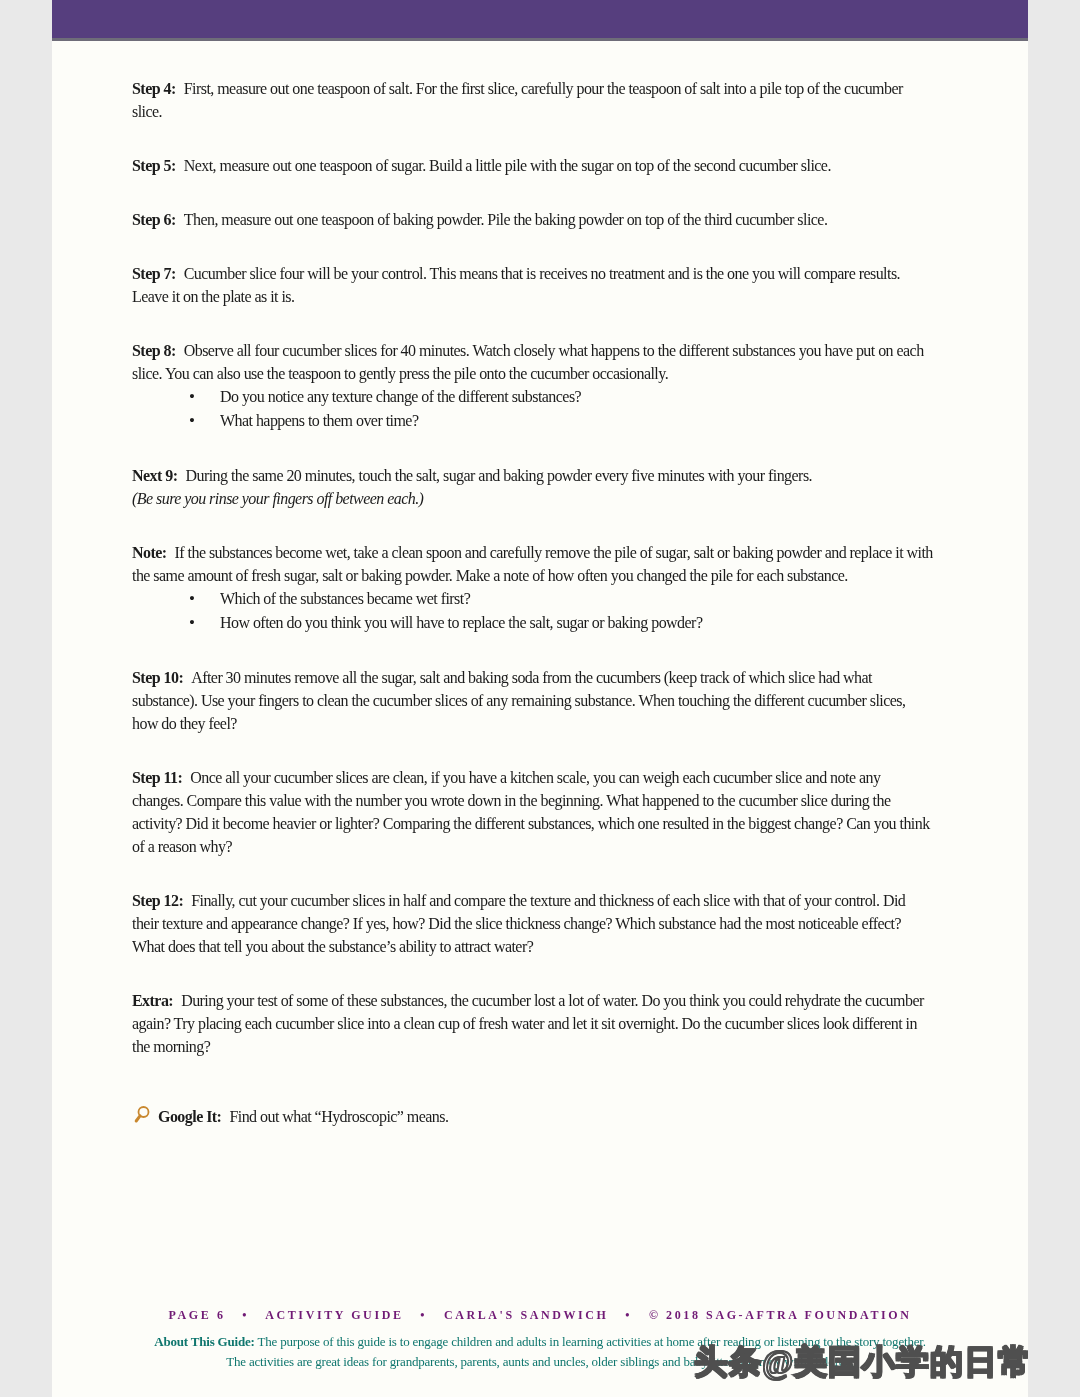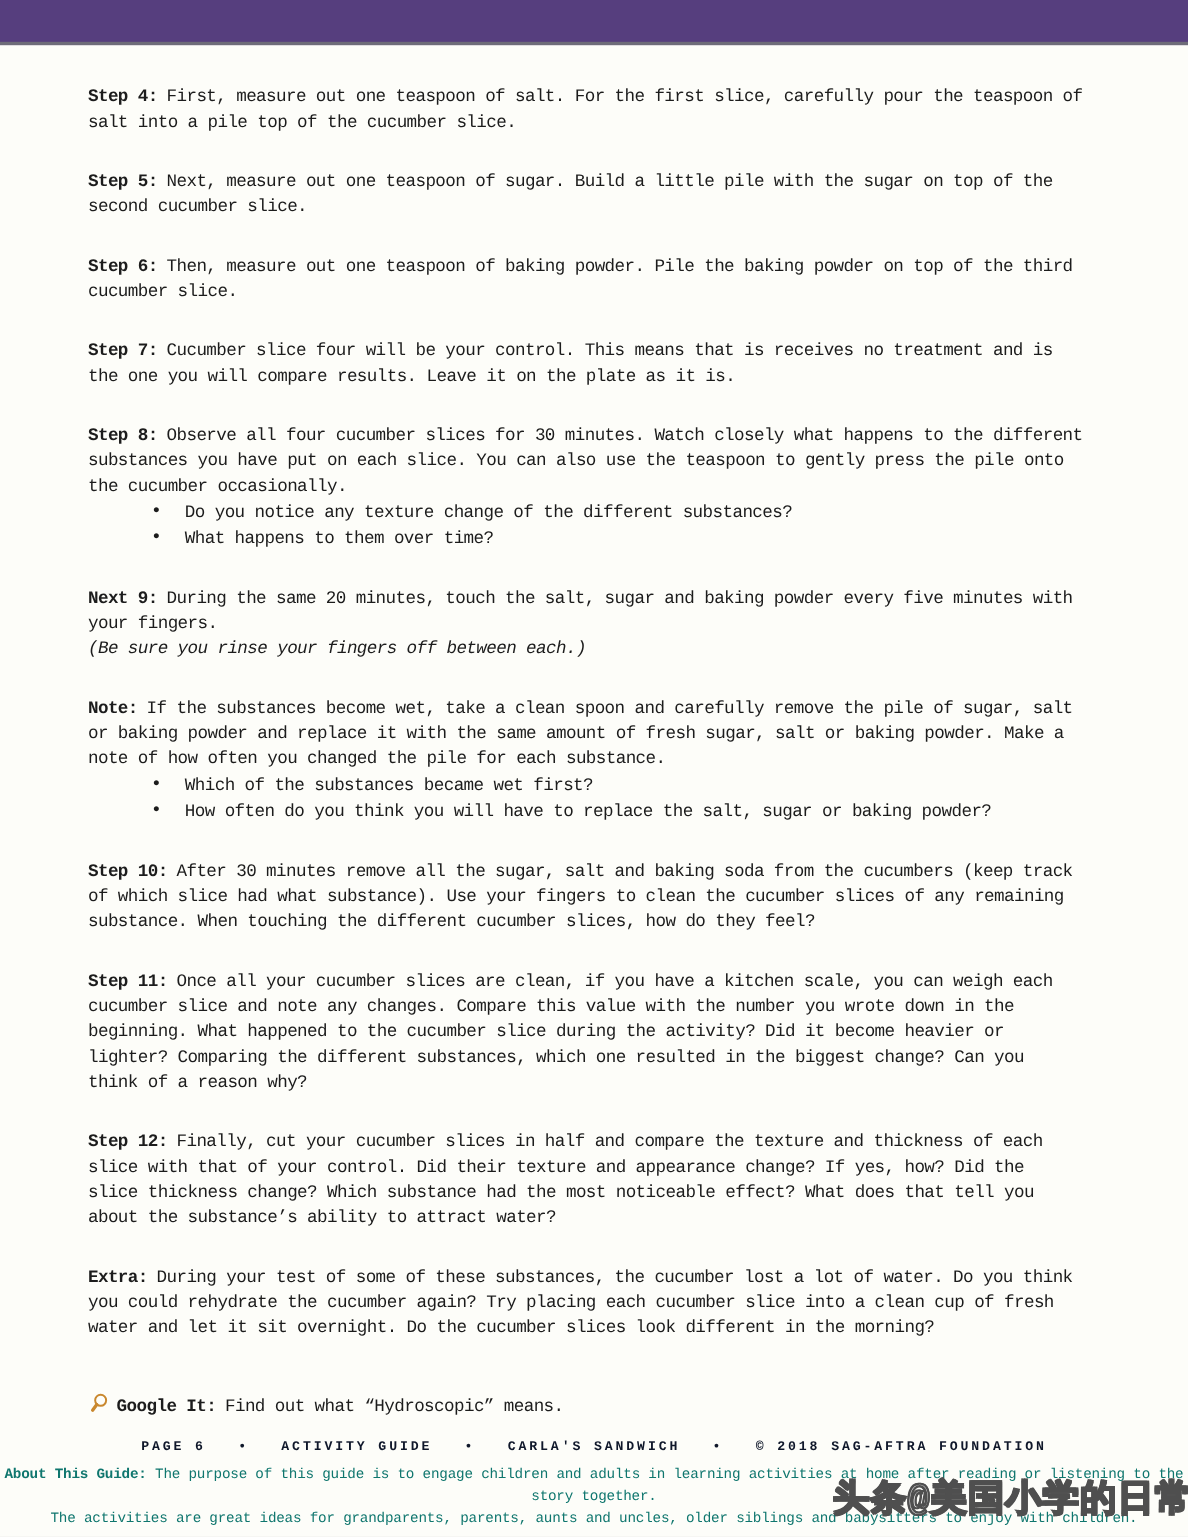--- a/index.html
+++ b/index.html
@@ -1,23 +1,23 @@
 <!DOCTYPE html>
 <html><head>
 <meta charset="utf-8">
 <style>
   html,body { margin:0; padding:0; }
   body { background:#e9e9e9; }
   .page {
     position:relative;
-    width:1080px; height:1397px;
+    width:976px; height:1397px;
     margin:0 auto;
     background:#fdfdf9;
     overflow:hidden;
-    font-family:Liberation Mono, monospace;
+    font-family:Liberation Serif, serif;
     color:#1c1c1c;
   }
   .top-bar {
     position:absolute; top:0; left:0; right:0;
     height:38px;
     background:#563e7e;
     border-bottom:3px solid #6e6c79;
   }
   .content {
     position:absolute; top:41px; left:0; right:0;
@@ -40,21 +40,21 @@
     font-size:17px;
   }
   .mag { display:inline-block; vertical-align:-3px; margin-right:6px; }
   .footer {
     position:absolute; left:0; right:0; top:1308px;
     text-align:center;
   }
   .meta {
     font-size:12px; font-weight:bold;
     letter-spacing:2.6px;
-    color:#0f172a;
+    color:#701a75;
     white-space:pre;
   }
   .about {
     margin-top:9px;
     font-size:13px; line-height:20px;
     color:#0f766e;
     letter-spacing:-0.2px;
   }
   .about b { font-weight:bold; }
   .watermark {
@@ -82,21 +82,21 @@
       <div class="section sec-step-5">
         <p class="para"><span class="lab">Step 5:</span><span>Next, measure out one teaspoon of sugar. Build a little pile with the sugar on top of the second cucumber slice.</span></p>
       </div>
       <div class="section sec-step-6">
         <p class="para"><span class="lab">Step 6:</span><span>Then, measure out one teaspoon of baking powder. Pile the baking powder on top of the third cucumber slice.</span></p>
       </div>
       <div class="section sec-step-7">
         <p class="para"><span class="lab">Step 7:</span><span>Cucumber slice four will be your control. This means that is receives no treatment and is the one you will compare results. Leave it on the plate as it is.</span></p>
       </div>
       <div class="section sec-step-8">
-        <p class="para"><span class="lab">Step 8:</span><span>Observe all four cucumber slices for 30 minutes. Watch closely what happens to the different substances you have put on each slice. You can also use the teaspoon to gently press the pile onto the cucumber occasionally.</span></p>
+        <p class="para"><span class="lab">Step 8:</span><span>Observe all four cucumber slices for 40 minutes. Watch closely what happens to the different substances you have put on each slice. You can also use the teaspoon to gently press the pile onto the cucumber occasionally.</span></p>
         <ul class="bullets">
           <li>Do you notice any texture change of the different substances?</li>
           <li>What happens to them over time?</li>
         </ul>
       </div>
       <div class="section sec-step-9">
         <p class="para"><span class="lab">Next 9:</span><span>During the same 20 minutes, touch the salt, sugar and baking powder every five minutes with your fingers.</span></p>
         <p class="italic-note">(Be sure you rinse your fingers off between each.)</p>
       </div>
       <div class="section sec-note">

